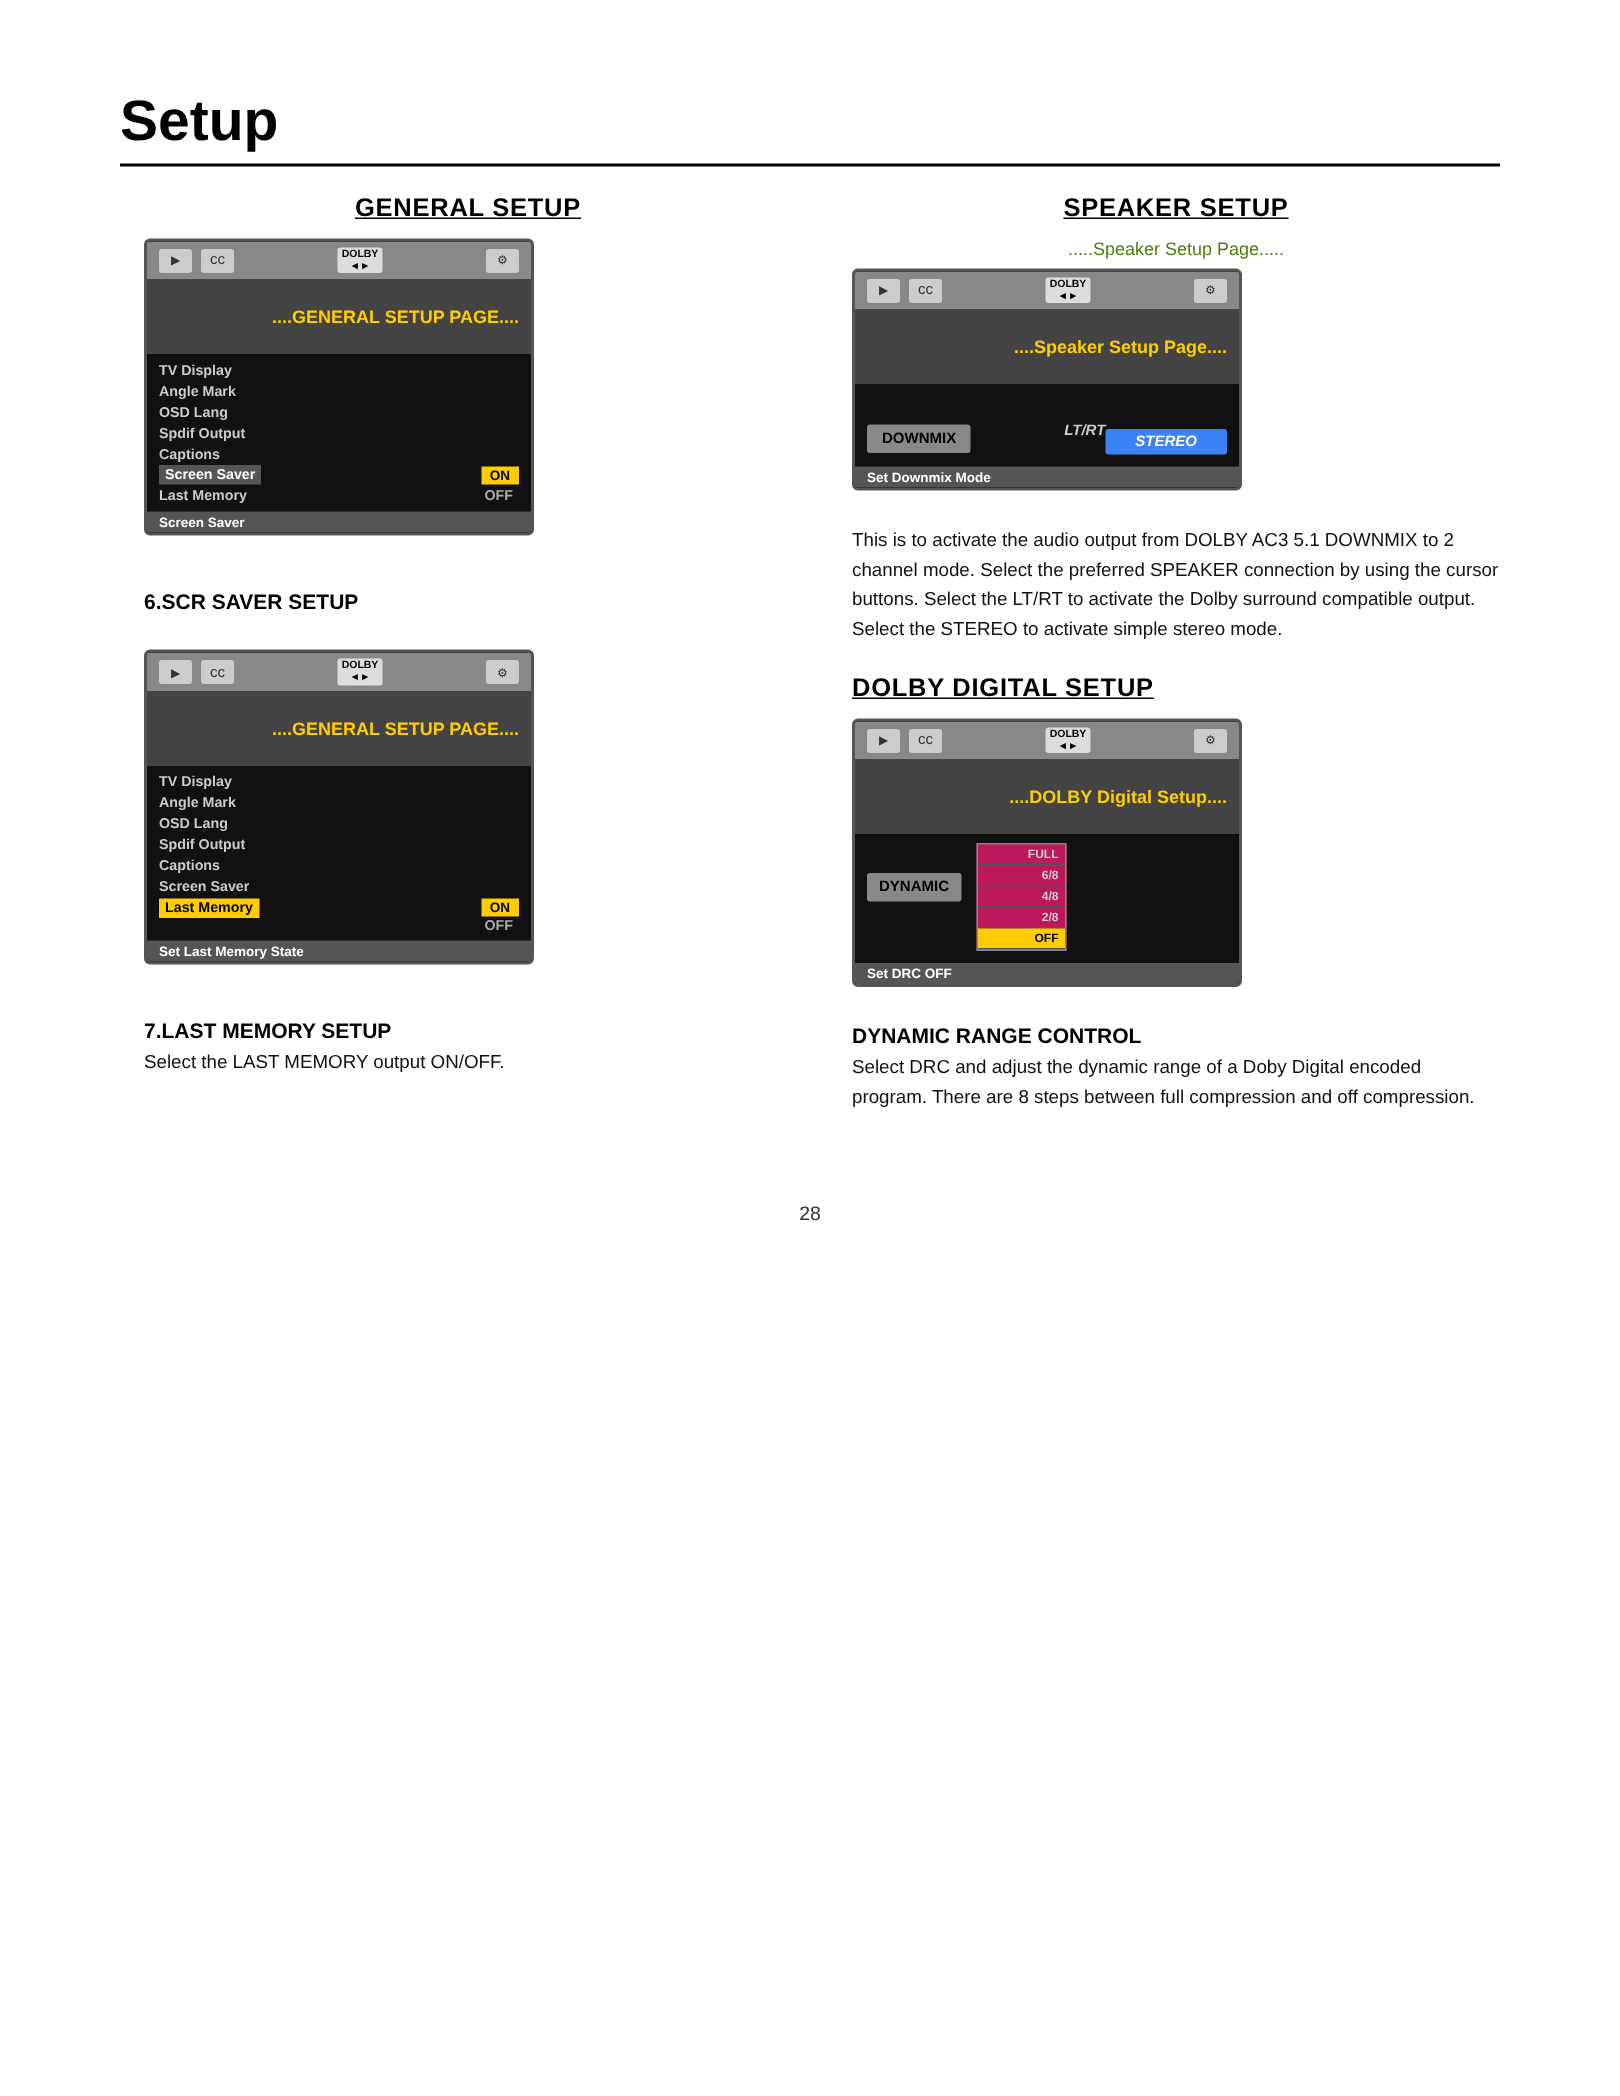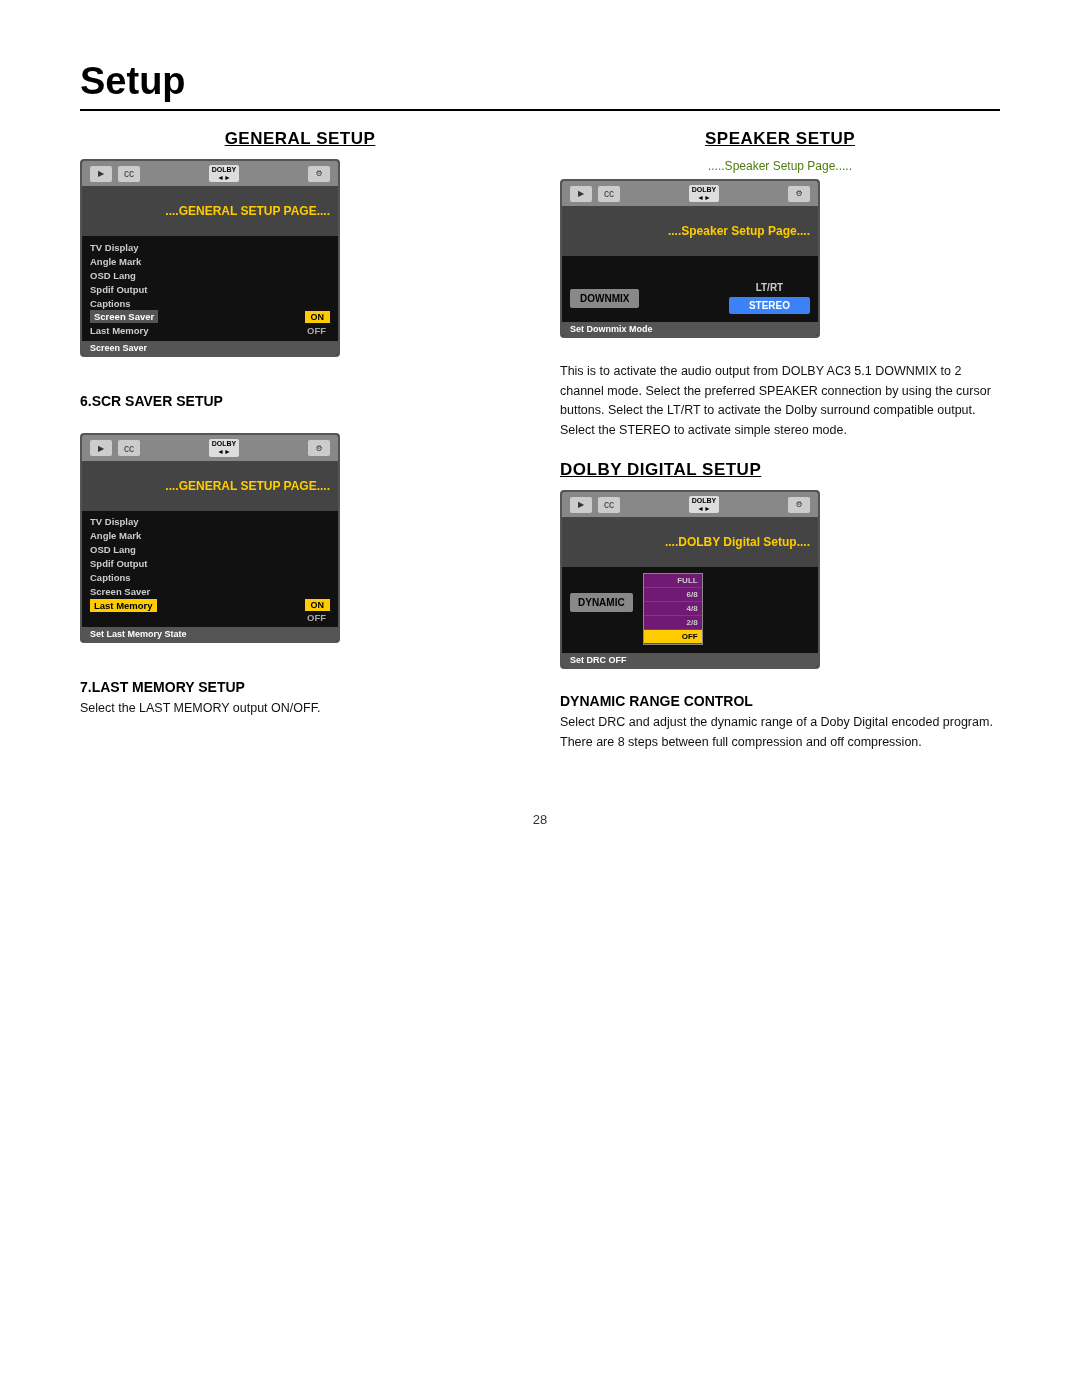--- a/index.html
+++ b/index.html
@@ -18,20 +18,21 @@
       margin-bottom: 8px;
       border-bottom: 2px solid #000;
       padding-bottom: 6px;
     }
 
     .two-col {
       display: grid;
       grid-template-columns: 1fr 1fr;
       gap: 0 40px;
       margin-top: 18px;
+      margin-left: 16px;
     }
 
     .section-title {
       font-size: 17px;
       font-weight: bold;
       text-align: center;
       text-decoration: underline;
       margin-bottom: 10px;
       letter-spacing: 0.5px;
     }
@@ -212,21 +213,21 @@
       padding: 4px 8px;
       border-radius: 2px;
       margin-top: 20px;
     }
 
     .drc-bar-container {
       display: flex;
       flex-direction: column;
       border: 1px solid #888;
       width: 60px;
-      background: #701a75;
+      background: #be185d;
       font-size: 8px;
       color: #ccc;
       overflow: hidden;
     }
 
     .drc-bar-item {
       display: flex;
       align-items: center;
       justify-content: flex-end;
       padding: 2px 4px;
@@ -268,22 +269,23 @@
       margin-bottom: 6px;
       text-align: center;
     }
 
     .col-right .section-block .osd-wrap {
       justify-content: flex-start;
     }
 
     .ltrt-col {
       display: flex;
-      flex-direction: column;
-      align-items: center;
+      flex-direction: row;
+      align-items: flex-start;
+      font-style: italic;
     }
   </style>
 </head>
 <body>
 
 <h1 class="page-title">Setup</h1>
 
 <div class="two-col">
 
   <div class="col-left">

